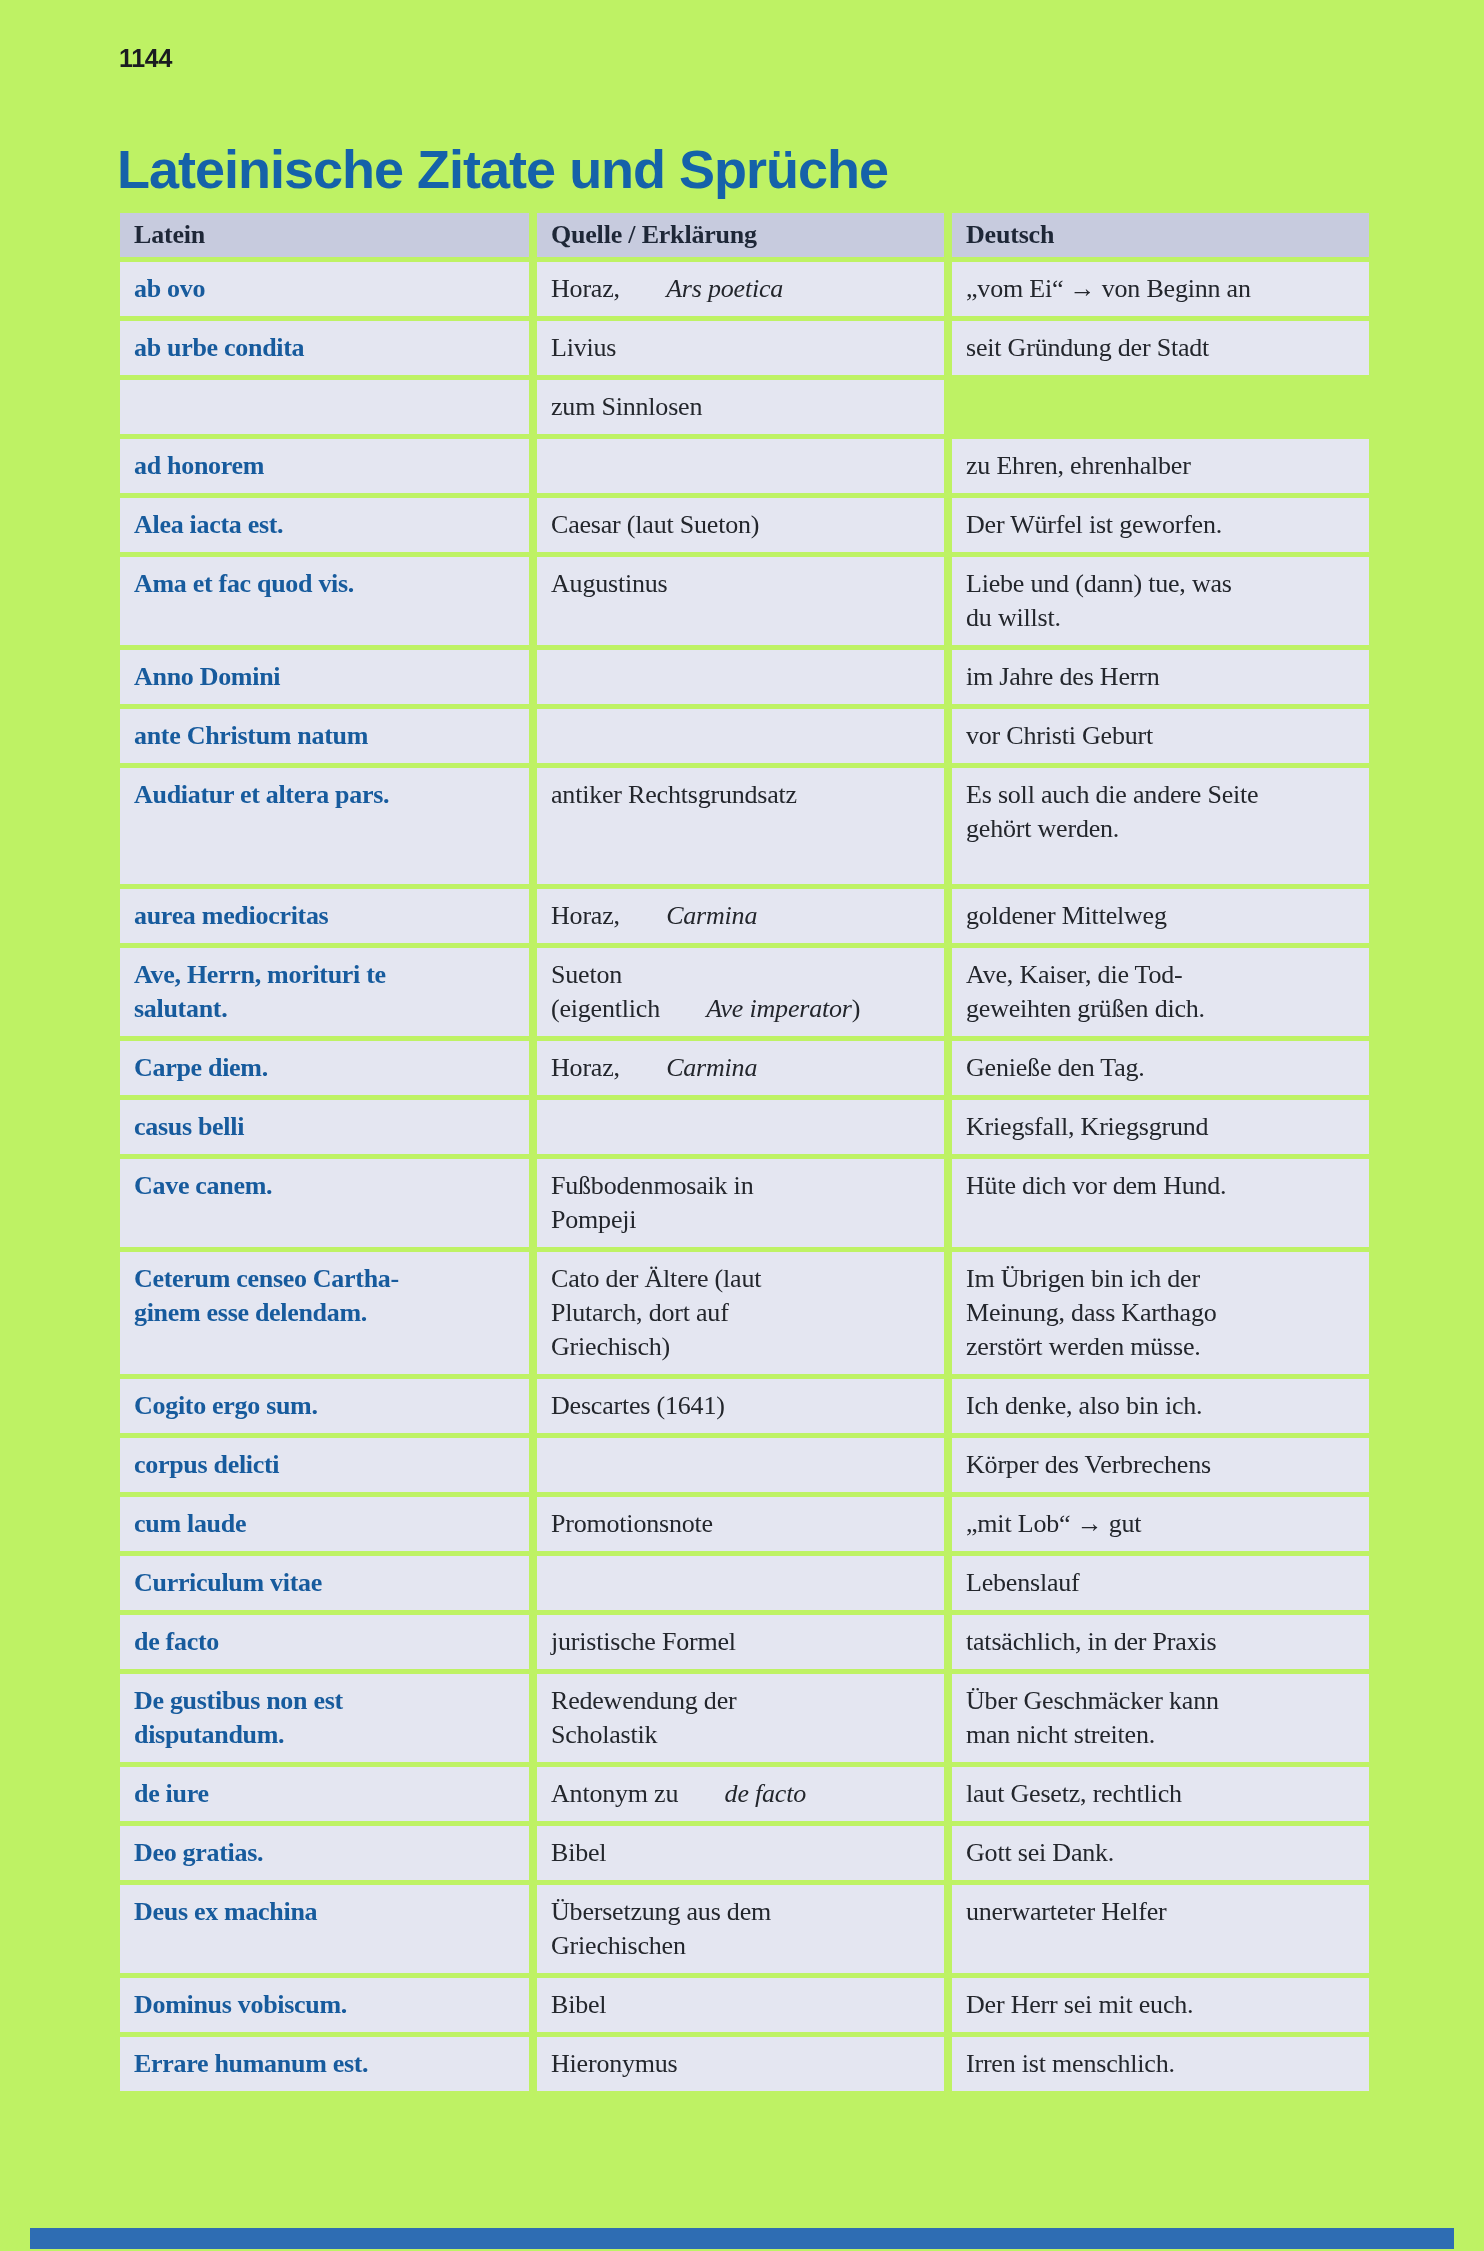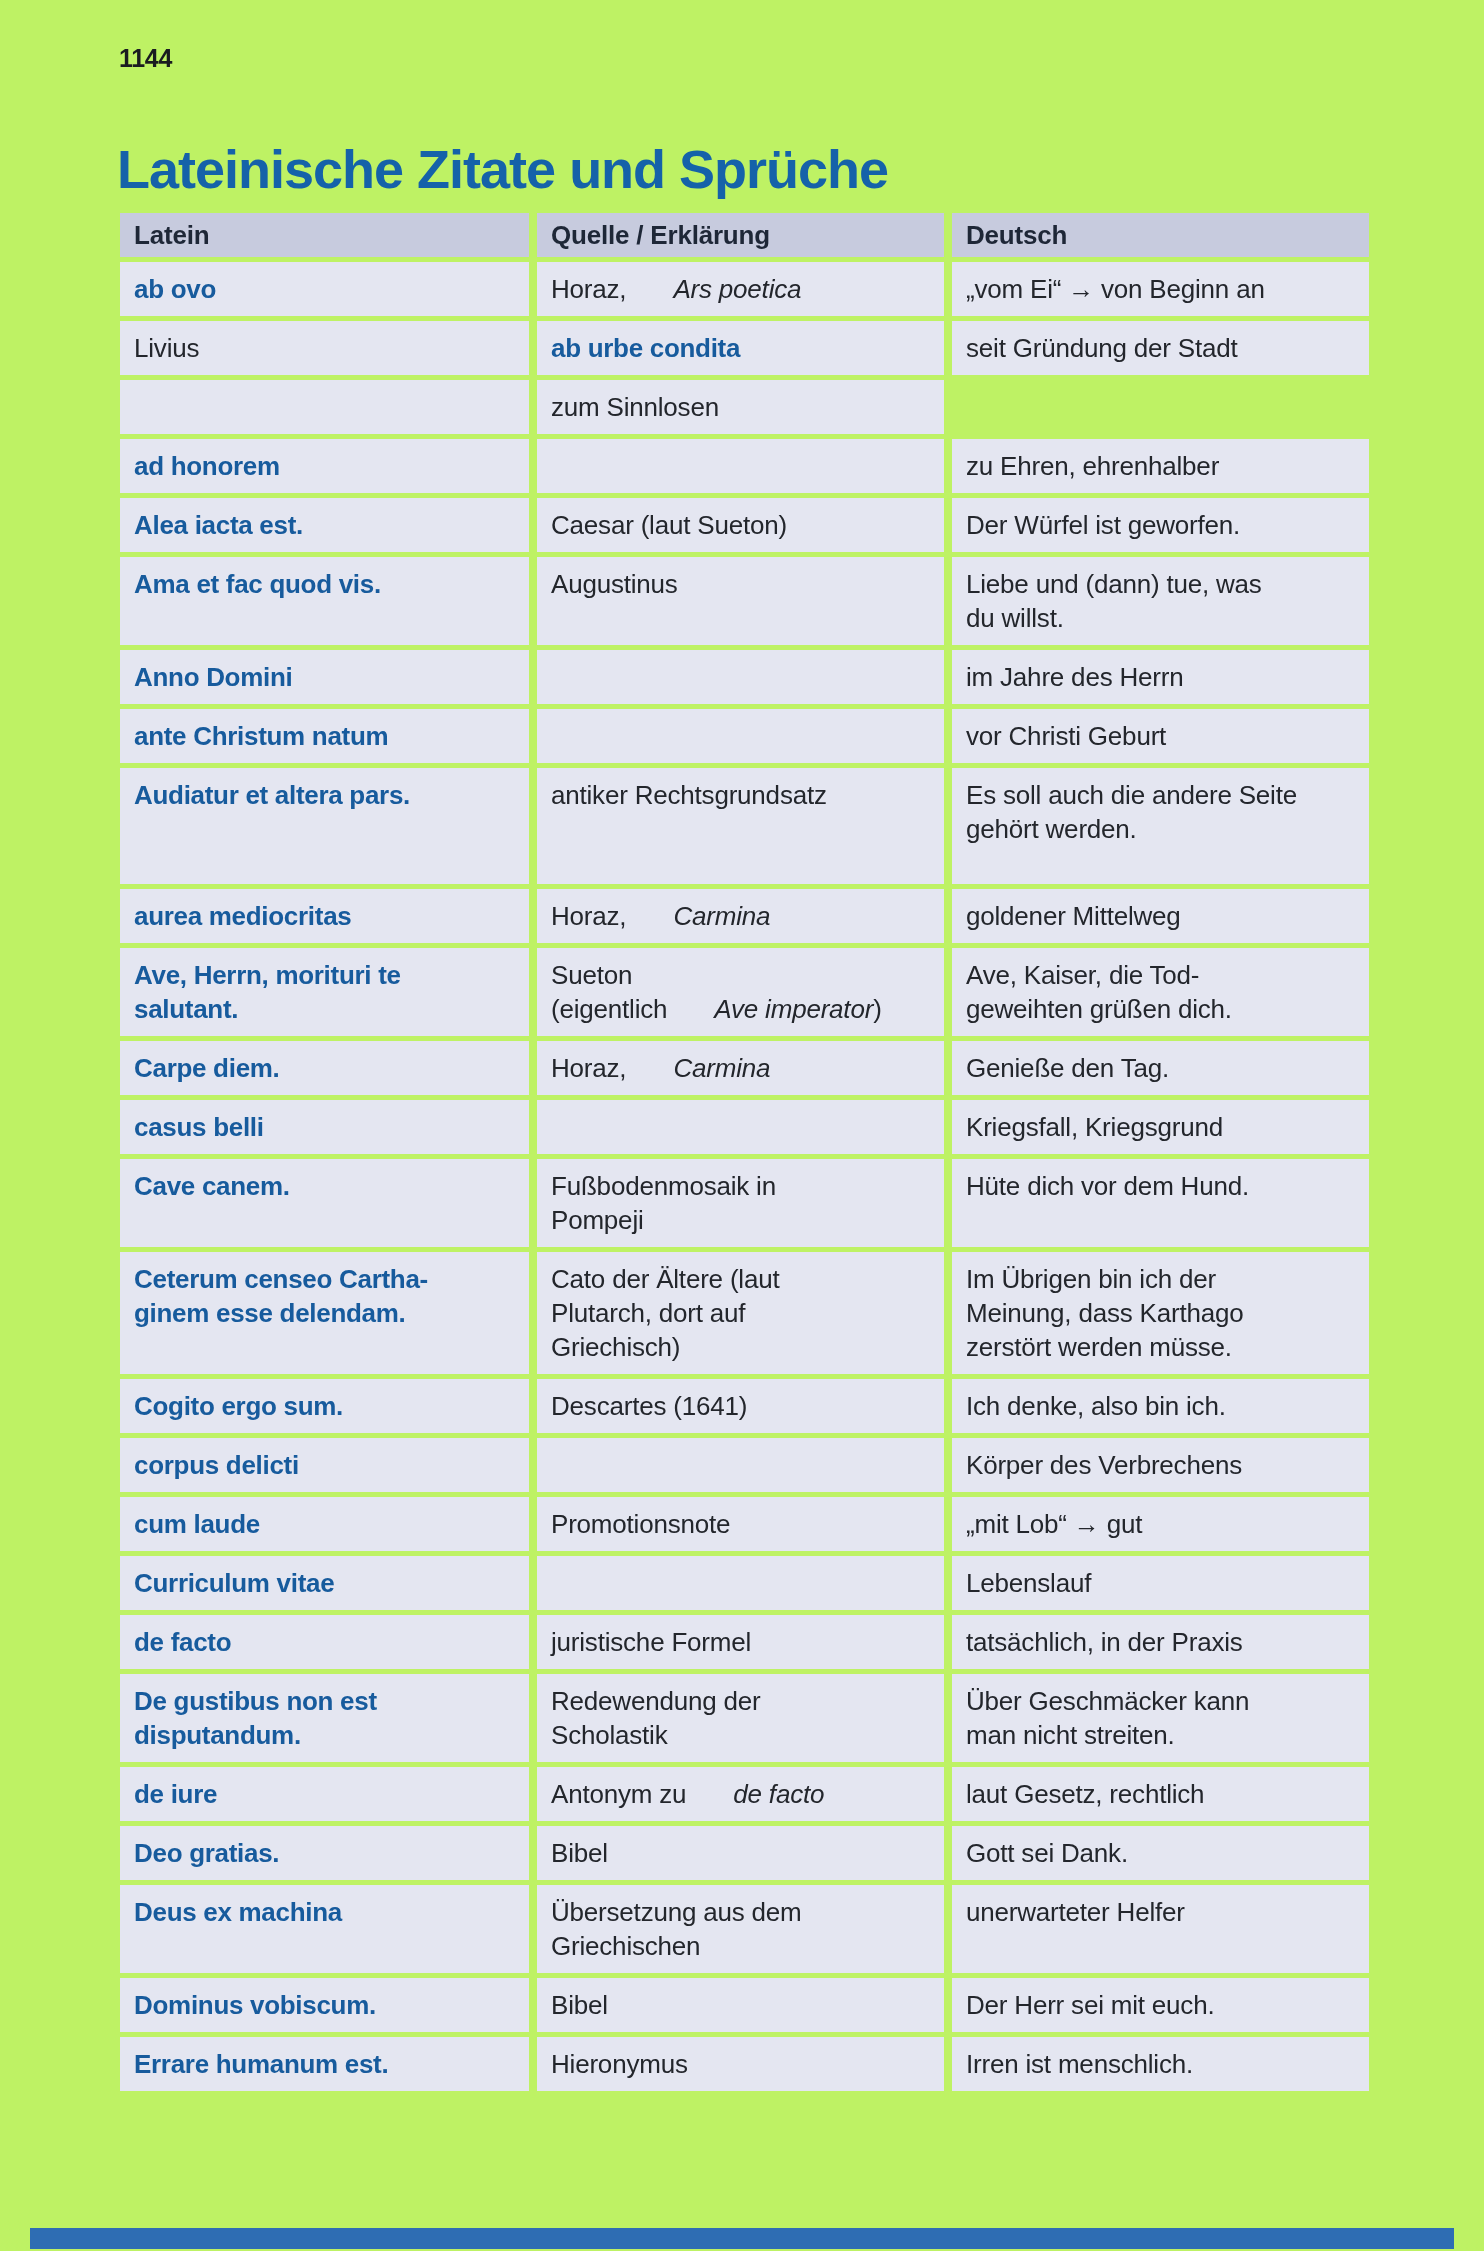--- a/index.html
+++ b/index.html
@@ -42,20 +42,21 @@
     position: absolute;
     left: 120px;
     top: 213px;
     width: 1249px;
   }
   .row {
     display: grid;
     grid-template-columns: 409px 407px 417px;
     column-gap: 8px;
     margin-bottom: 5px;
+    font-family: Liberation Serif, serif;
   }
   .cell {
     background: #e4e6f1;
     padding: 10px 6px 10px 14px;
     font-size: 26px;
     line-height: 34px;
     color: #23262c;
     letter-spacing: -0.2px;
     white-space: pre-line;
   }
@@ -103,22 +104,22 @@
       <div class="cell">Quelle / Erklärung</div>
       <div class="cell">Deutsch</div>
     </div>
     <div id="rows">
         <div class="row body">
           <div class="cell latin">ab ovo</div>
           <div class="cell source"><span>Horaz, </span><em>Ars poetica</em></div>
           <div class="cell german">„vom Ei“ → von Beginn an</div>
         </div>
         <div class="row body">
+          <div class="cell latin">ab urbe condita</div>
           <div class="cell source"><span>Livius</span></div>
-          <div class="cell latin">ab urbe condita</div>
           <div class="cell german">seit Gründung der Stadt</div>
         </div>
         <div class="row body">
           <div class="cell source"></div>
           <div class="cell german">zum Sinnlosen</div>
         </div>
         <div class="row body">
           <div class="cell latin">ad honorem</div>
           <div class="cell source"></div>
           <div class="cell german">zu Ehren, ehrenhalber</div>

